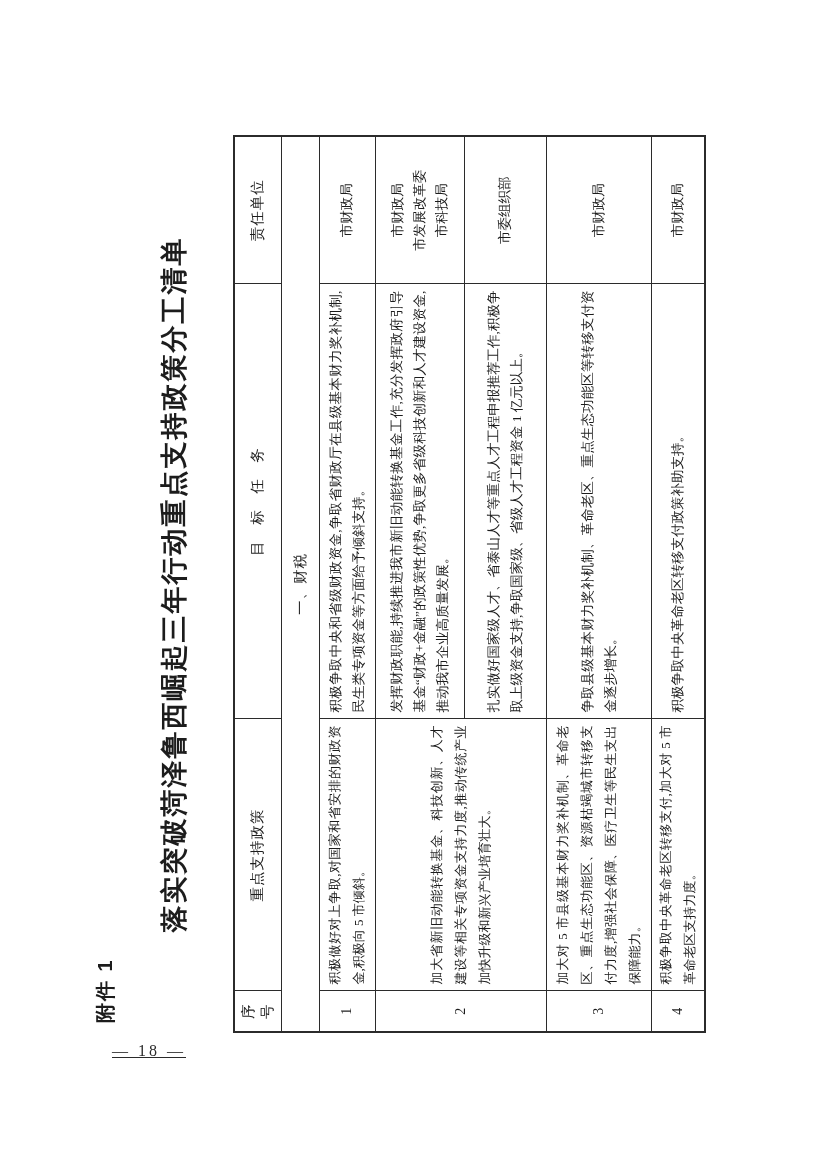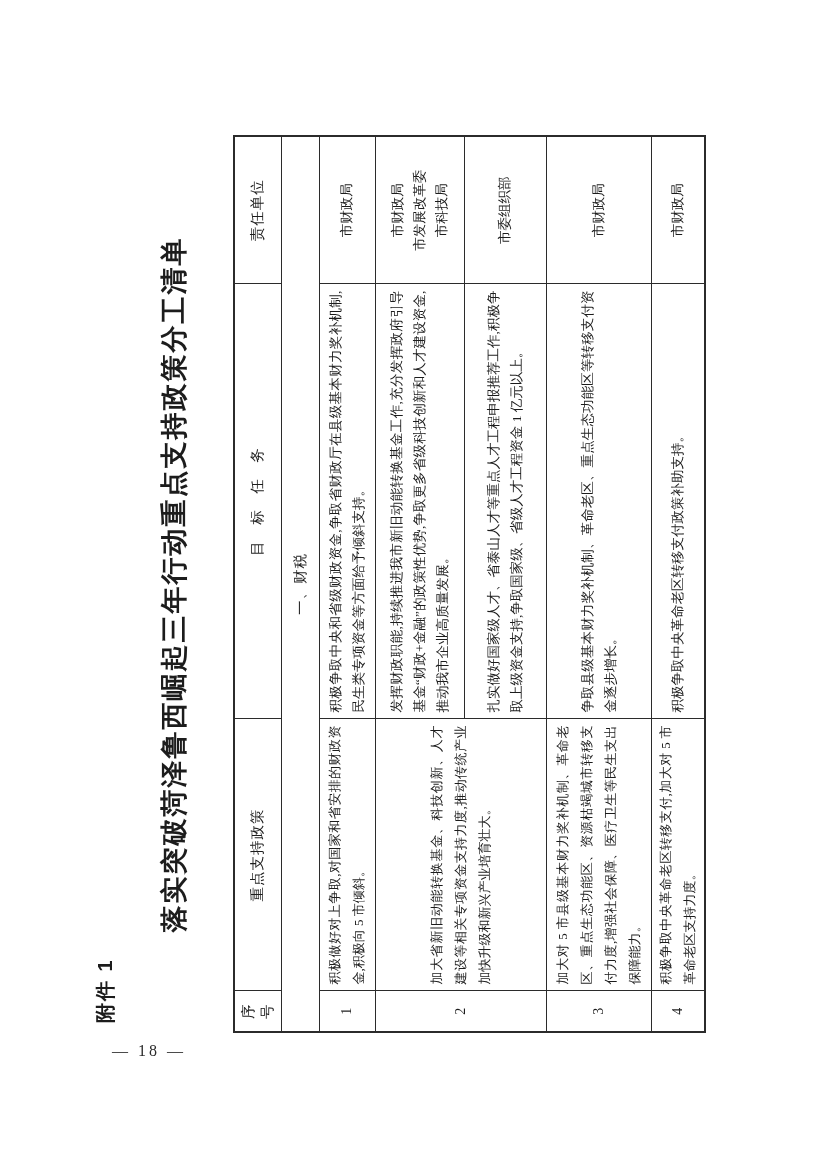--- a/index.html
+++ b/index.html
@@ -51,21 +51,21 @@
   tr.h-r3   { height:105px; }
   tr.h-r4   { height:54px; }
   th.hcell { font-size:14.5px; text-align:center; font-weight:bold; letter-spacing:1px; }
   td.no    { text-align:center; font-size:14px; }
   td.policy{ font-size:13px;   line-height:24px; text-align:justify; padding:3px 11px; }
   td.task  { font-size:13.5px; line-height:23px; text-align:justify; padding:3px 12px; }
   td.unit  { text-align:center; font-size:13.5px; line-height:22px; white-space:pre-line; padding:3px 4px; }
   td.section { text-align:center; font-size:14.5px; letter-spacing:1px; }
   .page-number {
     position:absolute; left:112px; top:1042px;
-    font-size:16px; letter-spacing:3px; color:#2a2a2a;
+    font-size:16px; letter-spacing:3px; color:#2a2a2a;text-decoration:underline;
   }
 </style>
 </head>
 <body>
 
 <div class="landscape">
 
   <div class="attach-label">附件 1</div>
 
   <div class="doc-title">落实突破菏泽鲁西崛起三年行动重点支持政策分工清单</div>

